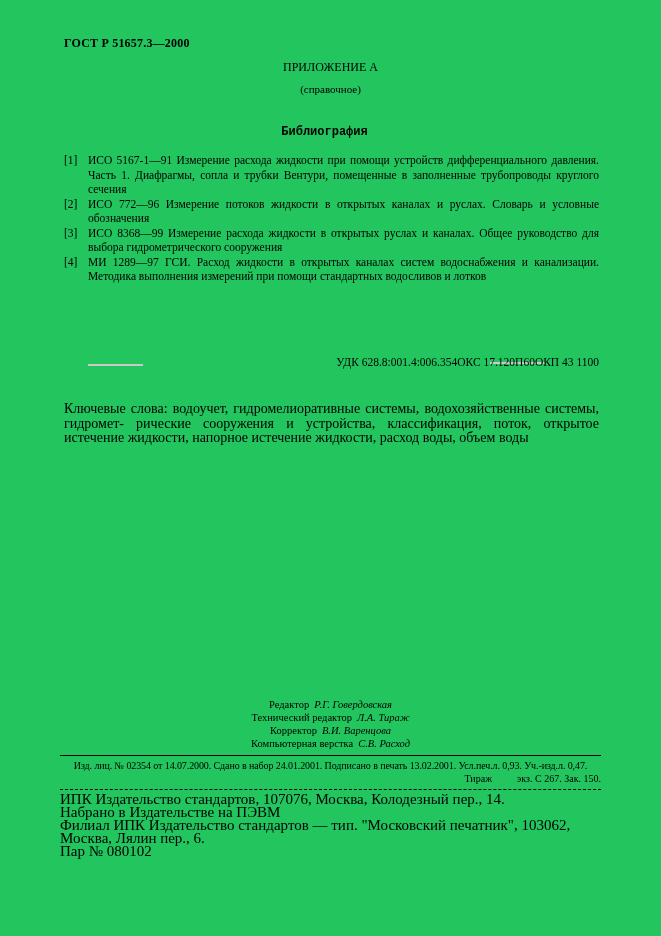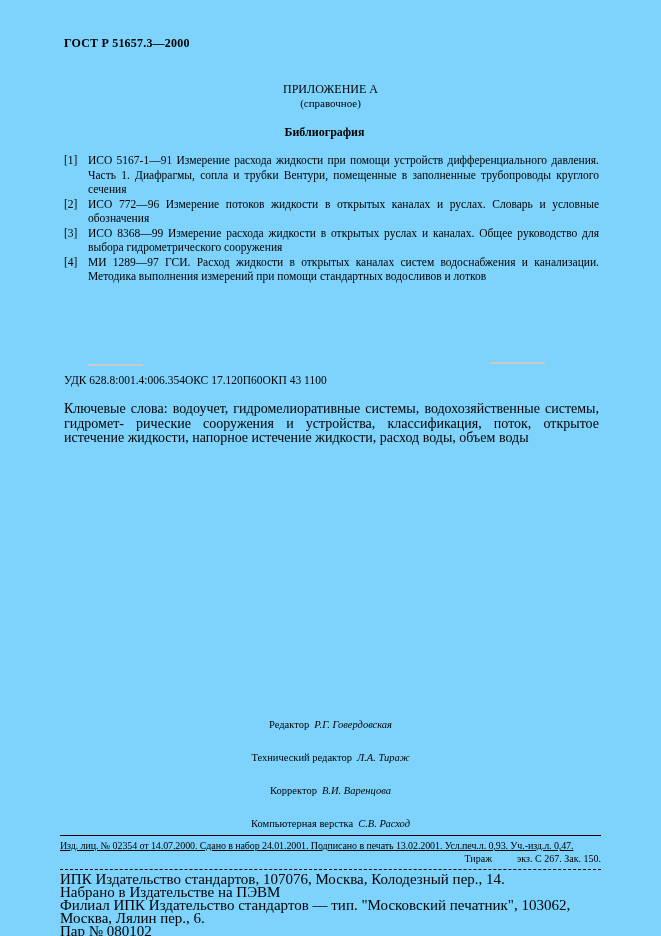--- a/index.html
+++ b/index.html
@@ -1,45 +1,46 @@
 <!DOCTYPE html>
 <html><head>
 <meta charset="utf-8">
 <style>
   html, body { margin: 0; padding: 0; background: #ffffff; }
   .page {
     position: relative;
     width: 661px;
     height: 936px;
-    background: #7dd3fc;
+    background: #22c55e;
     color: #000000;
     font-family: "Liberation Serif", "DejaVu Serif", serif;
     overflow: hidden;
   }
   .doc-number {
     position: absolute;
     top: 36px; left: 64px;
     font-weight: bold;
     font-size: 12px;
     letter-spacing: 0.2px;
   }
   .appendix {
     position: absolute;
-    top: 82px; left: 0; right: 0;
+    top: 60px; left: 0; right: 0;
     text-align: center;
     line-height: 14px;
   }
   .appendix-title { font-size: 12px; }
-  .appendix-subtitle { font-size: 11px; }
+  .appendix-subtitle { font-size: 11px; margin-top: 8px; }
   .biblio-title {
     position: absolute;
     top: 125px; left: 0; right: 12px;
     text-align: center;
     font-weight: bold;
     font-size: 12px;
+    font-family: Liberation Mono, monospace;
   }
   .biblio-list {
     position: absolute;
     top: 153px; left: 64px; right: 62px;
     font-size: 11.5px;
     line-height: 14.5px;
   }
   .biblio-item { display: flex; }
   .biblio-num {
     flex: 0 0 24px;
@@ -51,56 +52,56 @@
   }
   .scan-artifact {
     position: absolute;
     height: 2px;
     background: #c9c9c9;
   }
   .artifact-left  { top: 364px; left: 88px;  width: 55px; }
   .artifact-right { top: 362px; left: 490px; width: 55px; }
   .codes-row {
     position: absolute;
-    top: 374px; left: 64px; right: 62px;
+    top: 356px; left: 64px; right: 62px;
     display: flex;
-    justify-content: flex-start;
+    justify-content: flex-end;
     font-size: 11.5px;
   }
   .keywords {
     position: absolute;
     top: 402px; left: 64px; right: 62px;
     margin: 0;
     font-size: 14px;
     line-height: 14.5px;
     text-align: justify;
   }
   .colophon {
     position: absolute;
     top: 698px; left: 60px; right: 60px;
     font-size: 10.5px;
     line-height: 13px;
   }
-  .ed-line { text-align: center; margin-top: 20px; }
+  .ed-line { text-align: center; }
   .ed-name { font-style: italic; margin-left: 5px; }
   .solid-rule {
     border: none;
     border-top: 1px solid #000;
     margin: 5px 0 3px 0;
   }
   .dashed-rule {
     border: none;
     border-top: 1px dashed #000;
     margin: 4px 0 3px 0;
   }
   .print-line1 {
     font-size: 10px;
+    text-align: center;
     white-space: nowrap;
     letter-spacing: -0.1px;
-    text-decoration: underline;
   }
   .print-line2 {
     font-size: 10px;
     text-align: right;
     white-space: pre;
   }
   .pub-line {
     font-size: 15px;
     line-height: 13px;
   }

